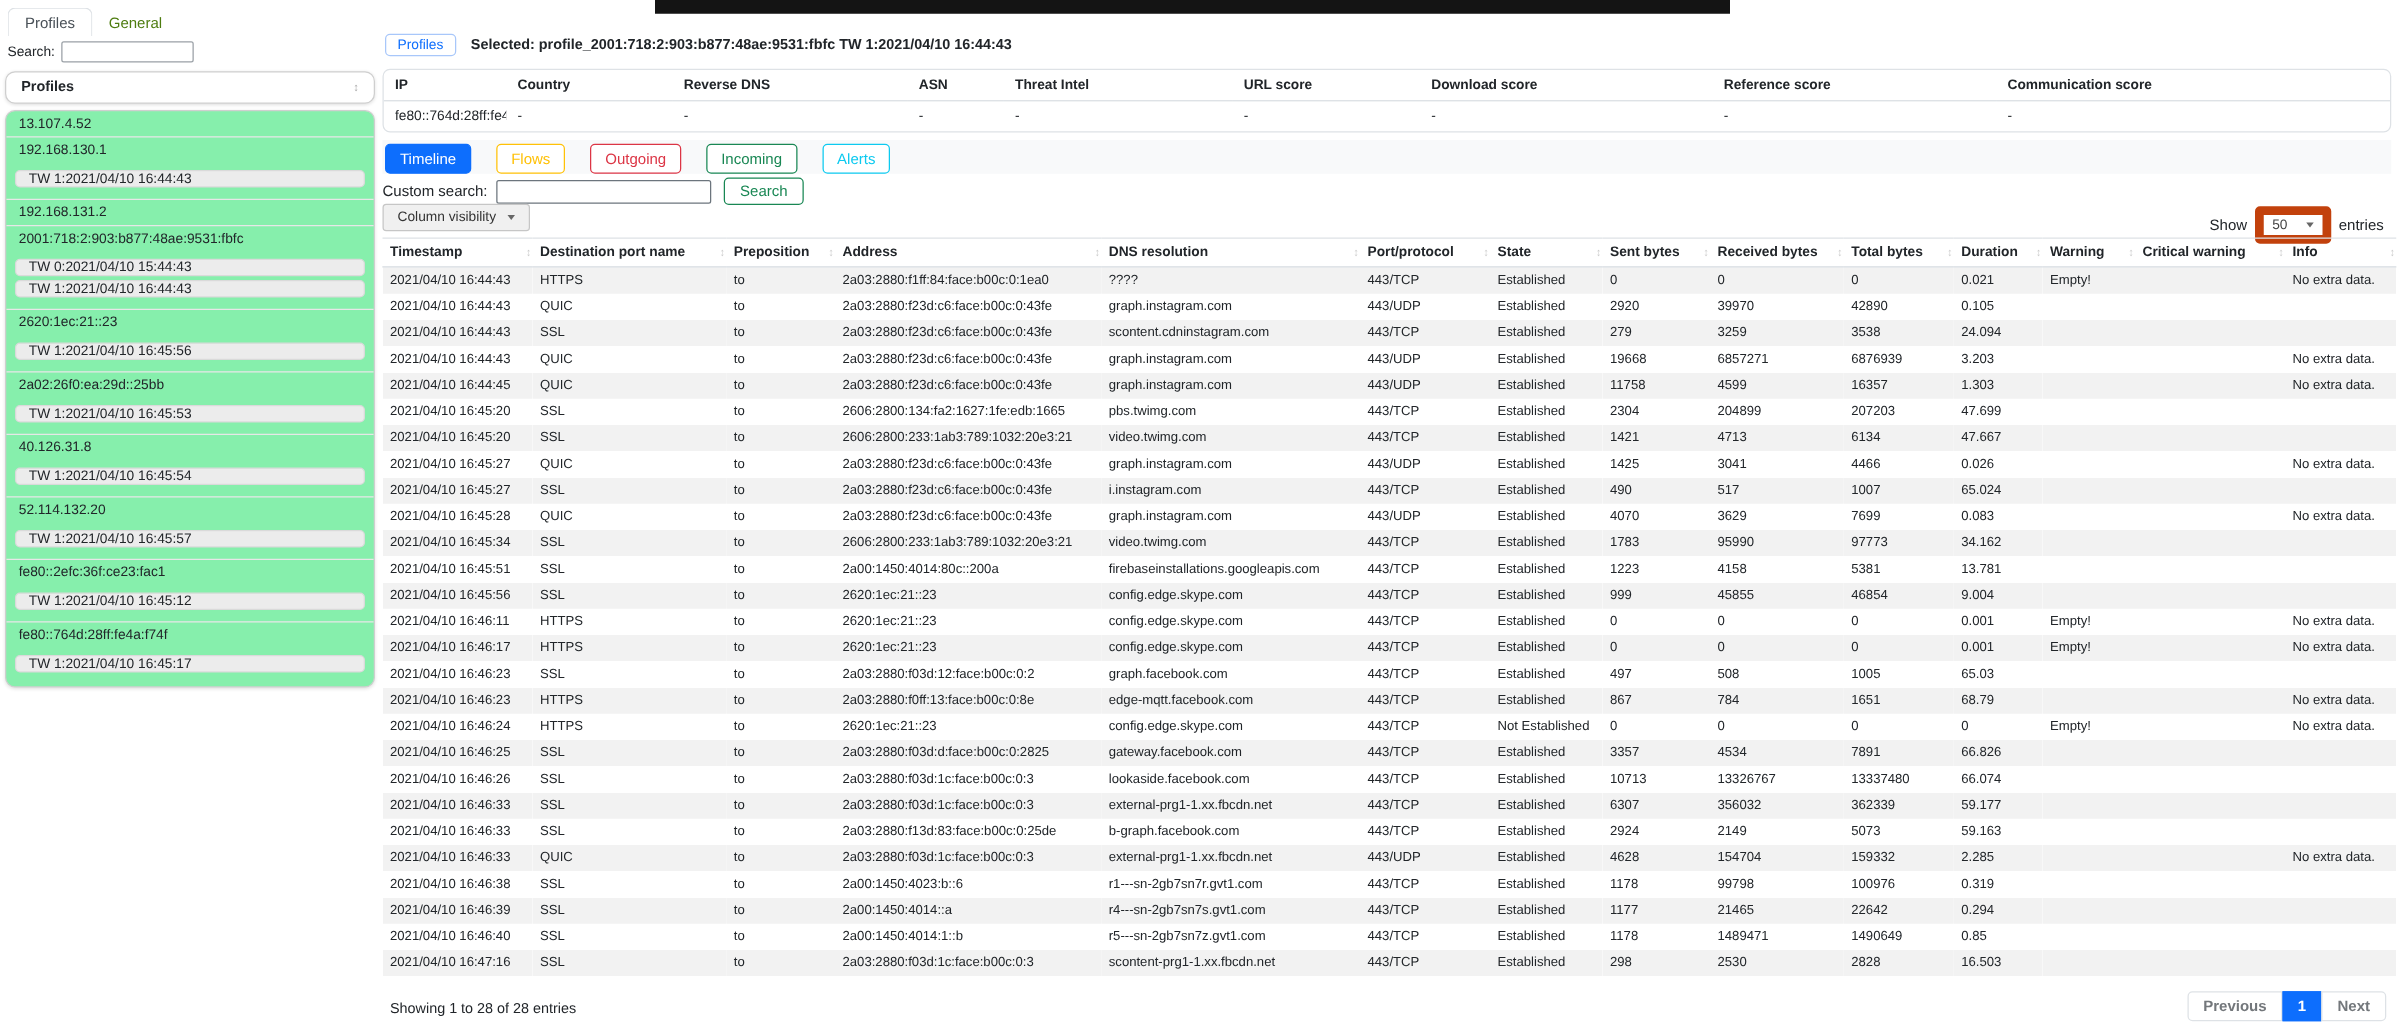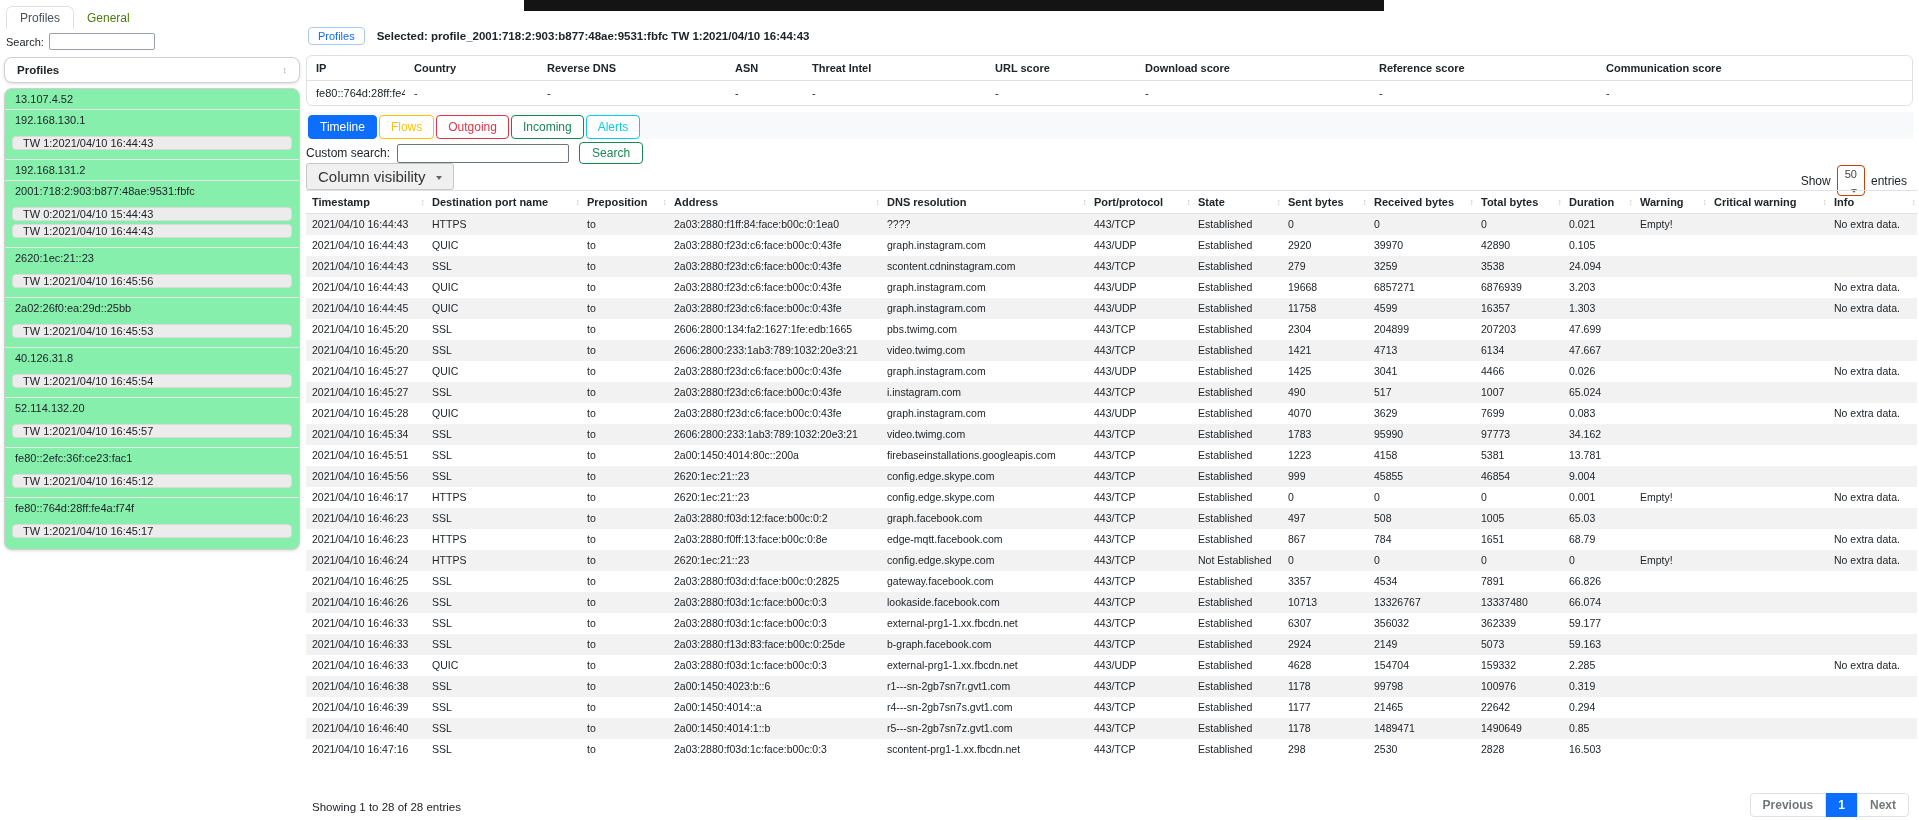--- a/index.html
+++ b/index.html
@@ -30,31 +30,31 @@
   .selected-bar { position:absolute; top:27px; left:4px; display:flex; align-items:center; gap:12px; }
   .profiles-chip { color:#0d6efd; border:1px solid #a8c7fa; border-radius:4px; padding:2px 9px; font-size:11px; background:#fff; cursor:pointer; }
   .selected-text { font-weight:bold; font-size:11.5px; }
 
   .ipinfo-card { position:absolute; top:55px; left:2px; right:6px; border:1px solid #dee2e6; border-radius:6px; overflow:hidden; background:#fff; }
   .ipinfo-card table { width:100%; border-collapse:collapse; table-layout:fixed; }
   .ipinfo-card th { text-align:left; font-weight:bold; font-size:11px; padding:6px 9px; border-bottom:1px solid #dee2e6; white-space:nowrap; overflow:hidden; }
   .ipinfo-card td { font-size:11px; padding:6px 9px; white-space:nowrap; overflow:hidden; }
 
   .flow-tabs { position:absolute; top:112px; left:2px; right:6px; background:#f8f9fa; padding:3px 2px; height:27px; }
-  .flow-tab { display:inline-block; padding:4px 11px; margin-right:2px; border-radius:4px; font-size:12px; border:1px solid transparent; background:#fff; cursor:pointer; font-family:"Liberation Sans", sans-serif; }
+  .flow-tab { display:inline-block; padding:4px 11px; margin-right:20px; border-radius:4px; font-size:12px; border:1px solid transparent; background:#fff; cursor:pointer; font-family:"Liberation Sans", sans-serif; }
 
   .custom-search-row { position:absolute; top:142px; left:2px; font-size:12px; display:flex; align-items:center; }
   .custom-search-row input { width:172px; height:19px; border:1px solid #6c757d; margin:0 10px 0 7px; border-radius:2px; font-size:11px; padding:0 4px; }
   .btn-search { color:#198754; border:1px solid #198754; background:#fff; padding:3px 12px; border-radius:4px; font-size:12px; cursor:pointer; font-family:"Liberation Sans", sans-serif; }
 
-  .colvis-btn { position:absolute; top:163px; left:2px; background:#f0f0f0; border:1px solid #c6c6c6; border-radius:3px; padding:4px 11px; font-size:15px; color:#333; cursor:pointer; font-family:"Liberation Sans", sans-serif; }
+  .colvis-btn { position:absolute; top:163px; left:2px; background:#f0f0f0; border:1px solid #c6c6c6; border-radius:3px; padding:4px 11px; font-size:11px; color:#333; cursor:pointer; font-family:"Liberation Sans", sans-serif; }
   .caret-down { display:inline-block; width:0; height:0; border-left:3px solid transparent; border-right:3px solid transparent; border-top:4px solid #666; margin-left:6px; vertical-align:middle; }
 
   .show-entries { position:absolute; top:165px; right:12px; font-size:12px; display:flex; align-items:center; gap:6px; color:#212529; }
-  .select-box { border:1px solid #c2410c; border-radius:4px; padding:2px 7px; display:flex; align-items:center; gap:9px; background:#fff; cursor:pointer; font-size:11px; color:#444;flex-direction:column; }
+  .select-box { border:7px solid #c2410c; border-radius:4px; padding:2px 7px; display:flex; align-items:center; gap:9px; background:#fff; cursor:pointer; font-size:11px; color:#444; }
 
   .flows-wrap { position:absolute; top:190px; left:2px; right:2px; }
   .flows-wrap table { width:100%; border-collapse:collapse; table-layout:fixed; }
   .flows-wrap th { font-size:11px; font-weight:bold; text-align:left; padding:5px 6px; border-top:1px solid #dee2e6; border-bottom:1px solid #dee2e6; white-space:nowrap; overflow:hidden; position:relative; cursor:pointer; }
   .flows-wrap th .sort-icon { position:absolute; right:1px; top:6px; color:#cccccc; font-size:9px; }
   .flows-wrap td { font-size:10.5px; padding:4px 6px; white-space:nowrap; overflow:hidden; height:21px; }
   .flows-wrap tbody tr:nth-child(odd) td { background:#f2f2f2; }
 
   .footer-info { position:absolute; bottom:7px; left:8px; font-size:11.5px; }
   .pagination { position:absolute; bottom:3px; right:10px; display:flex;font-weight:bold; }
@@ -429,20 +429,36 @@
             <td>Established</td>
             <td>999</td>
             <td>45855</td>
             <td>46854</td>
             <td>9.004</td>
             <td></td>
             <td></td>
             <td></td>
           </tr>
           <tr class="flow-row">
+            <td>2021/04/10 16:46:11</td>
+            <td>HTTPS</td>
+            <td>to</td>
+            <td>2620:1ec:21::23</td>
+            <td>config.edge.skype.com</td>
+            <td>443/TCP</td>
+            <td>Established</td>
+            <td>0</td>
+            <td>0</td>
+            <td>0</td>
+            <td>0.001</td>
+            <td>Empty!</td>
+            <td></td>
+            <td>No extra data.</td>
+          </tr>
+          <tr class="flow-row">
             <td>2021/04/10 16:46:17</td>
             <td>HTTPS</td>
             <td>to</td>
             <td>2620:1ec:21::23</td>
             <td>config.edge.skype.com</td>
             <td>443/TCP</td>
             <td>Established</td>
             <td>0</td>
             <td>0</td>
             <td>0</td>

